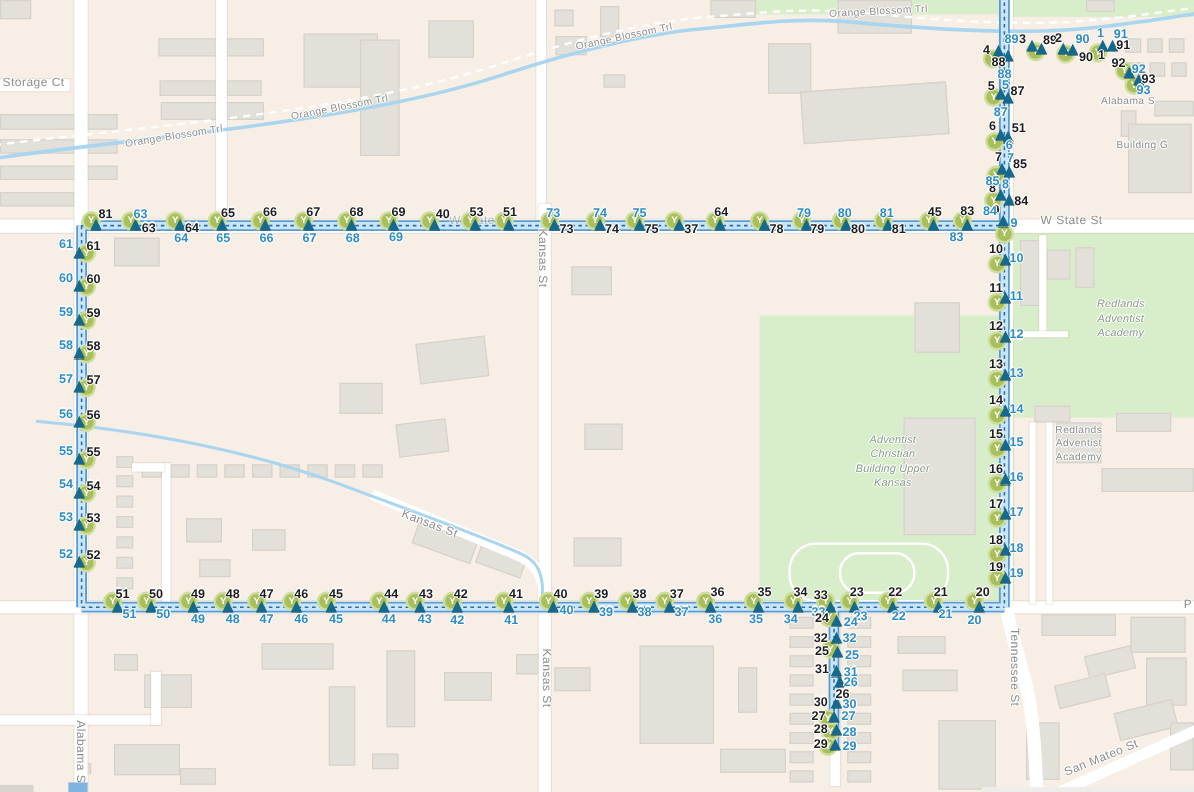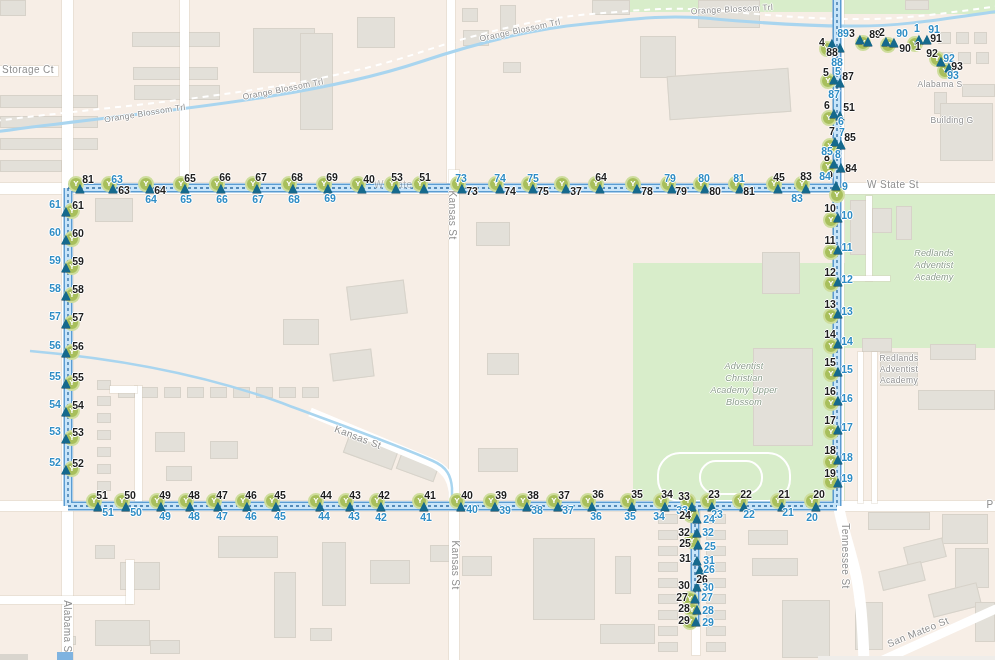--- a/index.html
+++ b/index.html
@@ -202,22 +202,22 @@
       <div class="lbl " style="left: 358px; top: 437px; transform: translate(-50%, -50%) rotate(21deg);">Kansas St</div>
       <div class="lbl " style="left: 455px; top: 565px; transform: translate(-50%, -50%) rotate(90deg);">Kansas St</div>
       <div class="lbl " style="left: 845px; top: 556px; transform: translate(-50%, -50%) rotate(90deg);">Tennessee St</div>
       <div class="lbl " style="left: 67px; top: 628px; transform: translate(-50%, -50%) rotate(90deg);">Alabama St</div>
       <div class="lbl " style="left: 918px; top: 632px; transform: translate(-50%, -50%) rotate(-22deg);">San Mateo St</div>
       <div class="lbl " style="left: 990px; top: 504px; transform: translate(-50%, -50%) rotate(0deg);">P</div>
       <div class="lbl small" style="left: 940px; top: 84px; transform: translate(-50%, -50%) rotate(0deg);">Alabama S</div>
       <div class="lbl small" style="left: 952px; top: 120px; transform: translate(-50%, -50%) rotate(0deg);">Building G</div>
       <div class="lbl poi" style="left: 744px; top: 366px; transform: translate(-50%, -50%) rotate(0deg);">Adventist</div>
       <div class="lbl poi" style="left: 744px; top: 378px; transform: translate(-50%, -50%) rotate(0deg);">Christian</div>
-      <div class="lbl poi" style="left: 744px; top: 390px; transform: translate(-50%, -50%) rotate(0deg);">Academy Upper</div>
-      <div class="lbl poi" style="left: 744px; top: 402px; transform: translate(-50%, -50%) rotate(0deg);">Blossom</div>
+      <div class="lbl poi" style="left: 744px; top: 390px; transform: translate(-50%, -50%) rotate(0deg);">Building Upper</div>
+      <div class="lbl poi" style="left: 744px; top: 402px; transform: translate(-50%, -50%) rotate(0deg);">Kansas</div>
       <div class="lbl poi" style="left: 934px; top: 253px; transform: translate(-50%, -50%) rotate(0deg);">Redlands</div>
       <div class="lbl poi" style="left: 934px; top: 265px; transform: translate(-50%, -50%) rotate(0deg);">Adventist</div>
       <div class="lbl poi" style="left: 934px; top: 277px; transform: translate(-50%, -50%) rotate(0deg);">Academy</div>
       <div class="lbl small" style="left: 899px; top: 358px; transform: translate(-50%, -50%) rotate(0deg);">Redlands</div>
       <div class="lbl small" style="left: 899px; top: 369px; transform: translate(-50%, -50%) rotate(0deg);">Adventist</div>
       <div class="lbl small" style="left: 899px; top: 380px; transform: translate(-50%, -50%) rotate(0deg);">Academy</div>
     </div>
   <div id="stop-layer">
       <div class="stop-circ" style="left: 76px; top: 184px;">Y</div>
       <div class="stop-tri" style="left: 80px; top: 189px;">▲</div>

